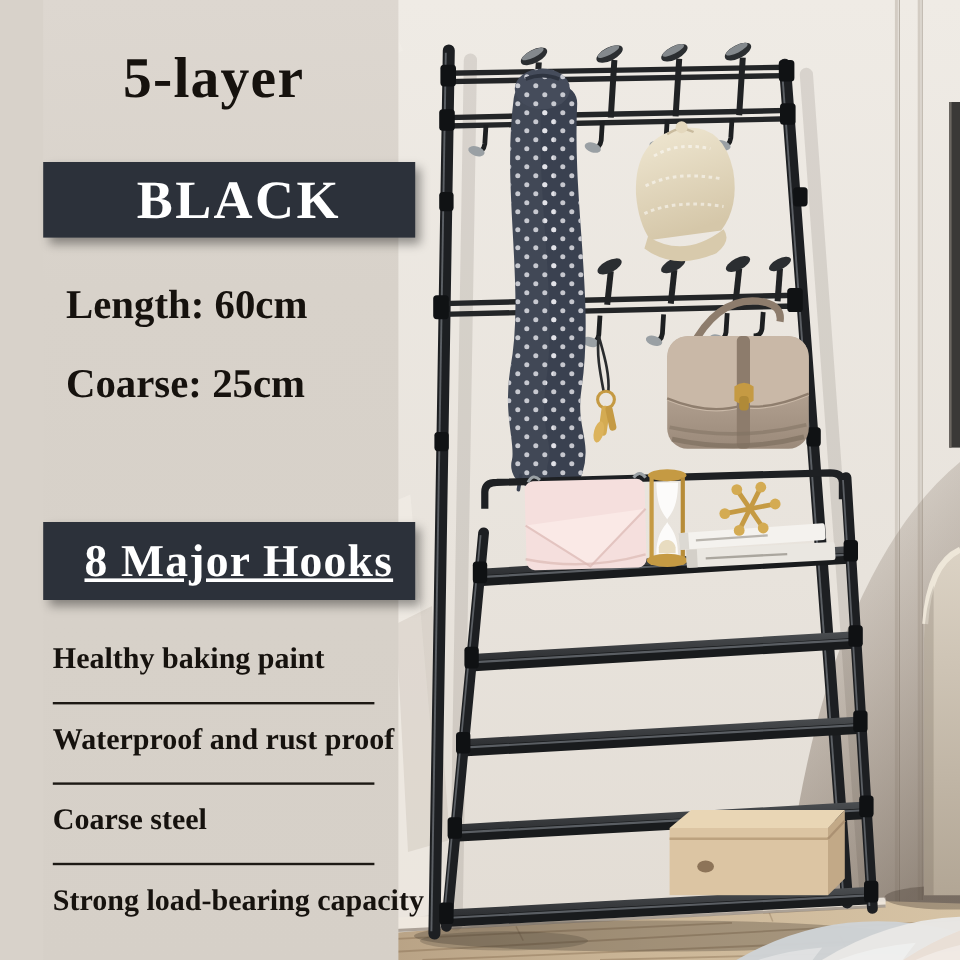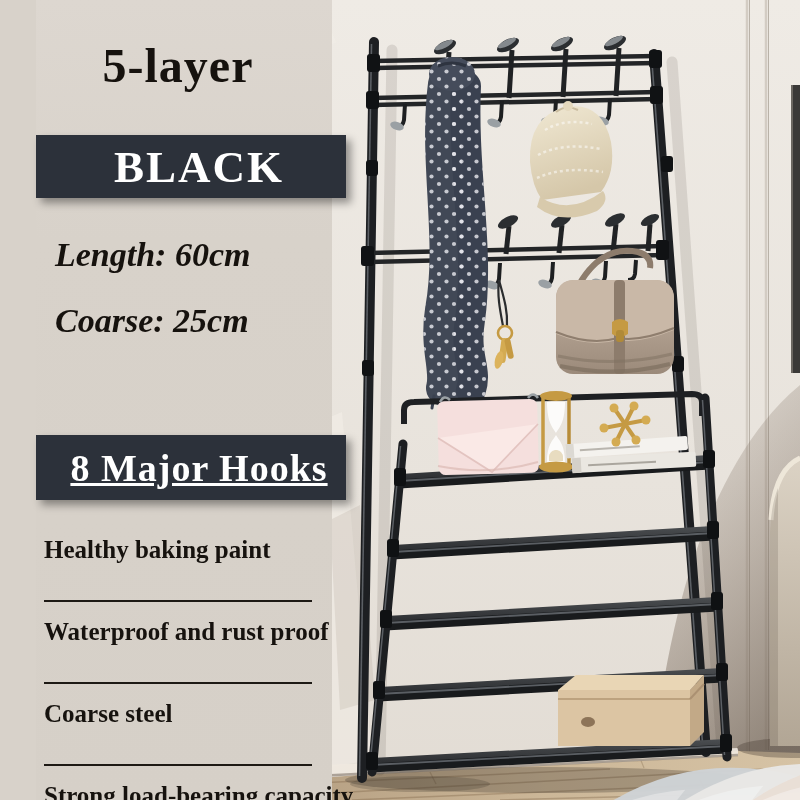--- a/index.html
+++ b/index.html
@@ -17,27 +17,27 @@
   .banner{
     position:absolute;left:0;width:294px;display:flex;align-items:center;justify-content:center;
     background:var(--banner-bg,#2c313a);color:var(--banner-text,#fff);font-weight:bold;
     box-shadow:5px 5px 8px rgba(0,0,0,.38);
     padding-left:16px;
   }
   .banner-black{top:135px;height:63px;font-size:45px;letter-spacing:2px;}
   .banner-hooks{top:435px;height:65px;font-size:38px;letter-spacing:1px;text-decoration:underline;}
   .dims{
     position:absolute;top:222px;left:19px;
-    font-size:34px;font-weight:bold;color:var(--text-color,#16120e);line-height:66px;white-space:nowrap;font-style:italic;
+    font-size:34px;font-weight:bold;color:var(--text-color,#16120e);line-height:66px;white-space:nowrap;
   }
   .features{
     position:absolute;top:520px;left:8px;width:268px;margin:0;padding:0;list-style:none;
     font-size:25px;font-weight:bold;color:var(--text-color,#16120e);
   }
-  .features li{padding:15px 0 35px;line-height:30px;border-bottom:2px solid #1d1914;white-space:nowrap;}
+  .features li{padding:15px 0 20px;line-height:30px;border-bottom:2px solid #1d1914;white-space:nowrap;}
   .features li:last-child{border-bottom:none;}
 </style>
 </head>
 <body>
 
 <div class="stage">
 
   <svg class="scene" viewBox="0 0 800 800" xmlns="http://www.w3.org/2000/svg">
     <defs>
       <linearGradient id="wallGrad" x1="0" y1="0" x2="0" y2="1">

